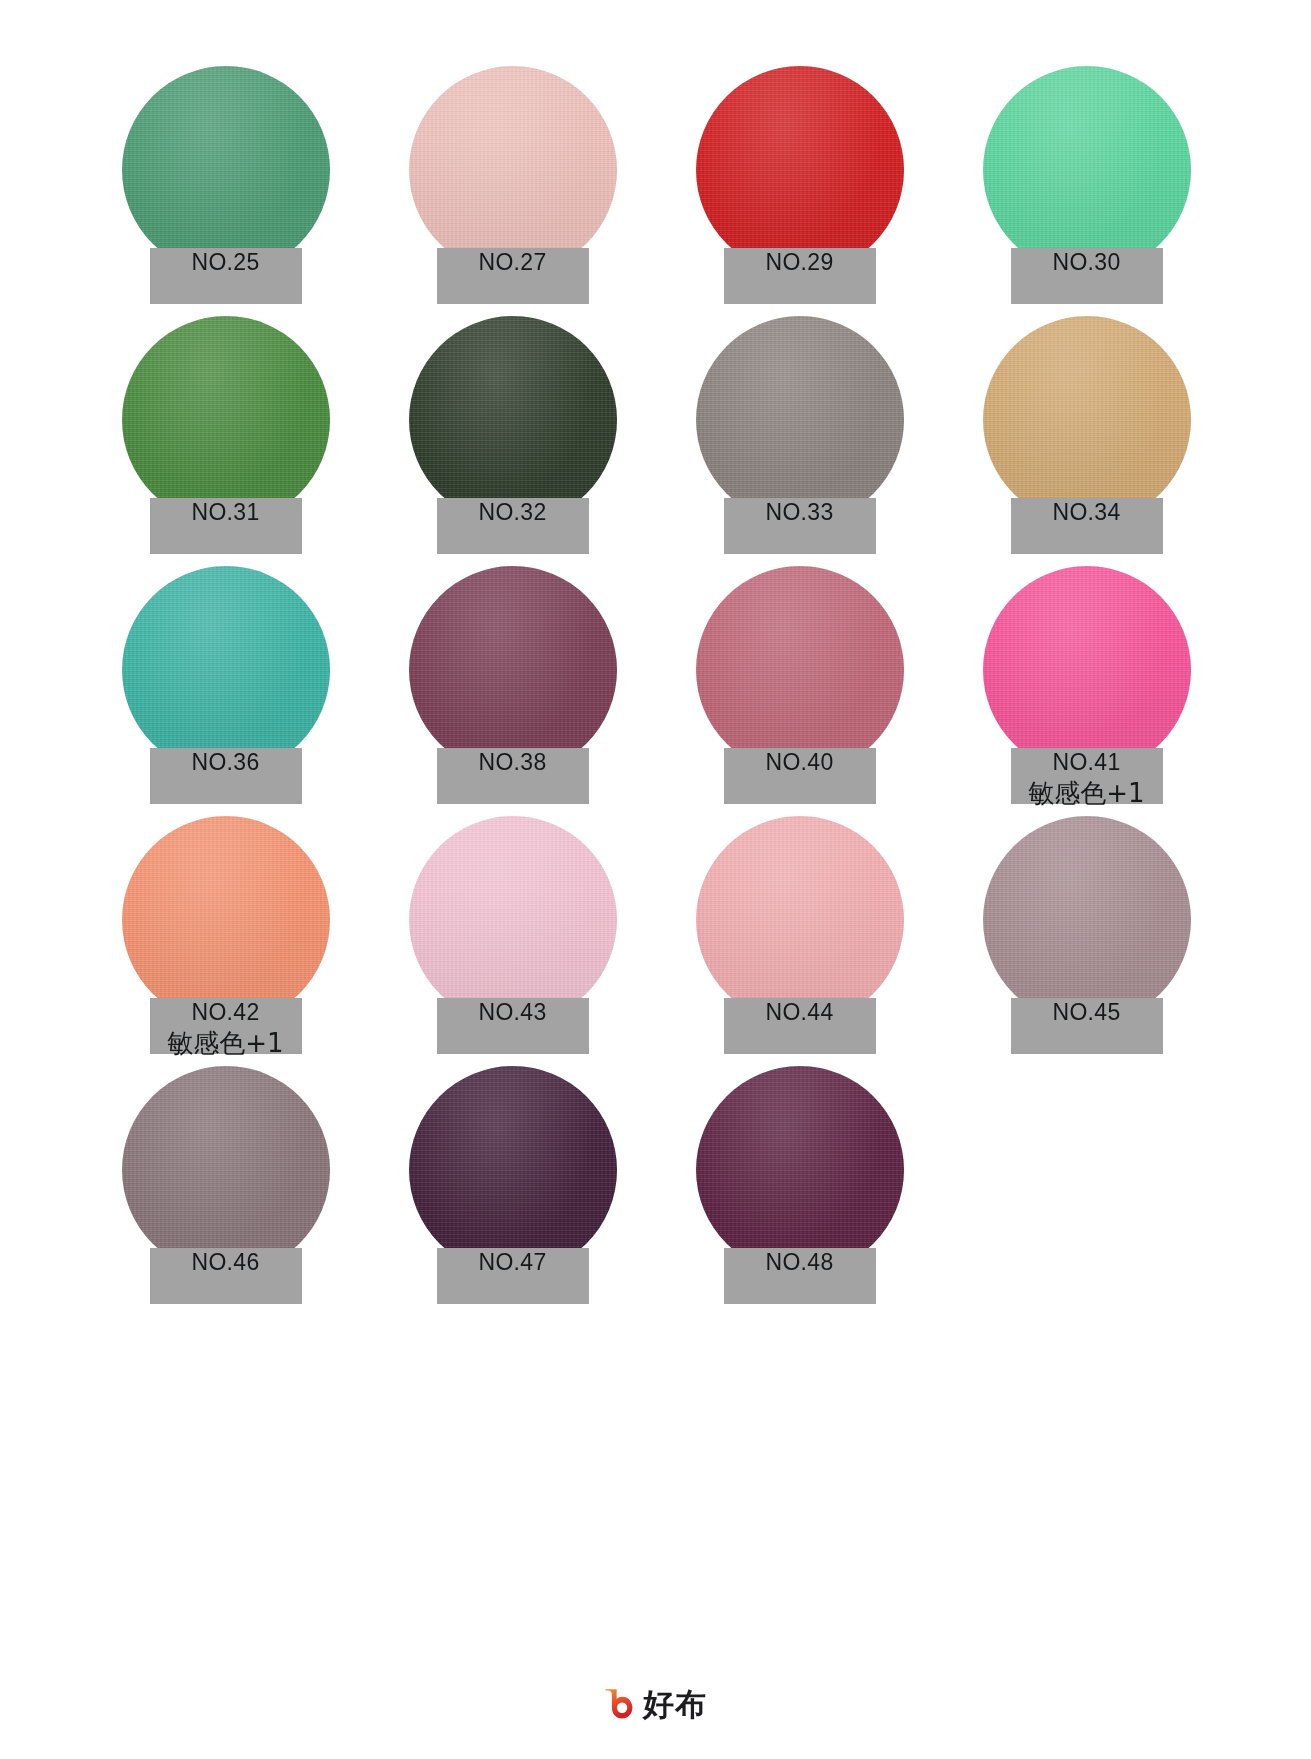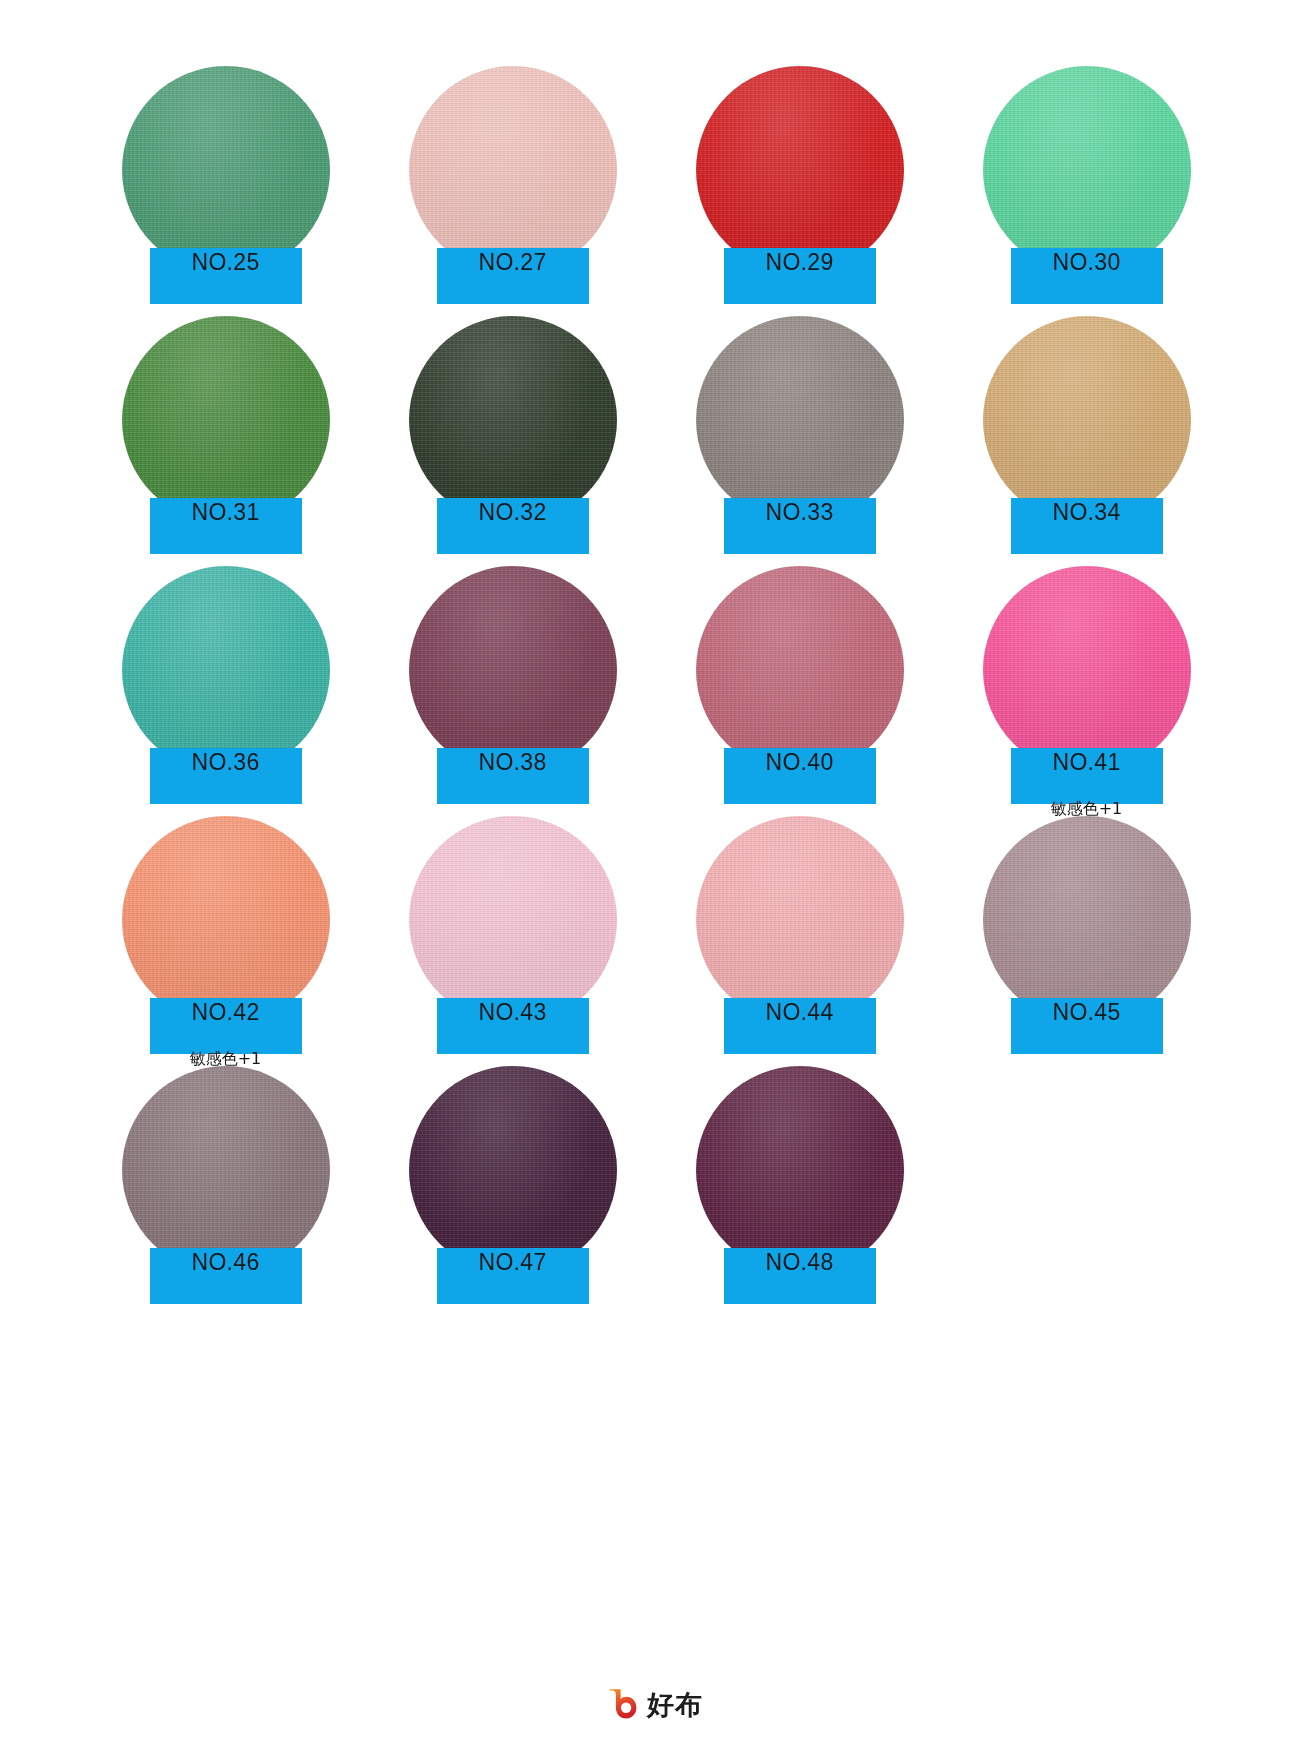--- a/index.html
+++ b/index.html
@@ -90,21 +90,21 @@
     pointer-events: none;
   }
 
   .swatch-label-plate {
     position: absolute;
     left: 50%;
     transform: translateX(-50%);
     top: 190px;
     width: 152px;
     height: 56px;
-    background: #0ea5e9;
+    background: #a3a3a3;
     z-index: 3;
     display: flex;
     align-items: flex-start;
     justify-content: center;
     padding-top: 3px;
   }
 
   .swatch-code {
     font-size: 23px;
     font-weight: 400;
@@ -115,48 +115,47 @@
     font-family: "Liberation Sans", "DejaVu Sans", sans-serif;
   }
 
   .swatch-note {
     position: absolute;
     left: 50%;
     transform: translateX(-50%);
     top: 222px;
     width: 200px;
     text-align: center;
-    font-size: 16px;
+    font-size: 26px;
     color: #16181a;
     line-height: 1;
     z-index: 4;
     white-space: nowrap;
     font-family: "DejaVu Sans", "Liberation Sans", sans-serif;
-    margin-top: 21px;
   }
 
   
   #footer-brand {
     position: absolute;
     left: 0;
     right: 0;
     top: 1688px;
     display: flex;
     align-items: center;
     justify-content: center;
     gap: 9px;
   }
   #brand-mark {
     width: 30px;
     height: 32px;
     position: relative;
     display: block;
   }
   #brand-name {
-    font-size: 27px;
+    font-size: 31px;
     font-weight: 700;
     color: #1d1d1f;
     line-height: 1;
     letter-spacing: 1px;
     font-family: "DejaVu Sans", "Liberation Sans", sans-serif;
   }
 </style>
 </head>
 <body>
 

